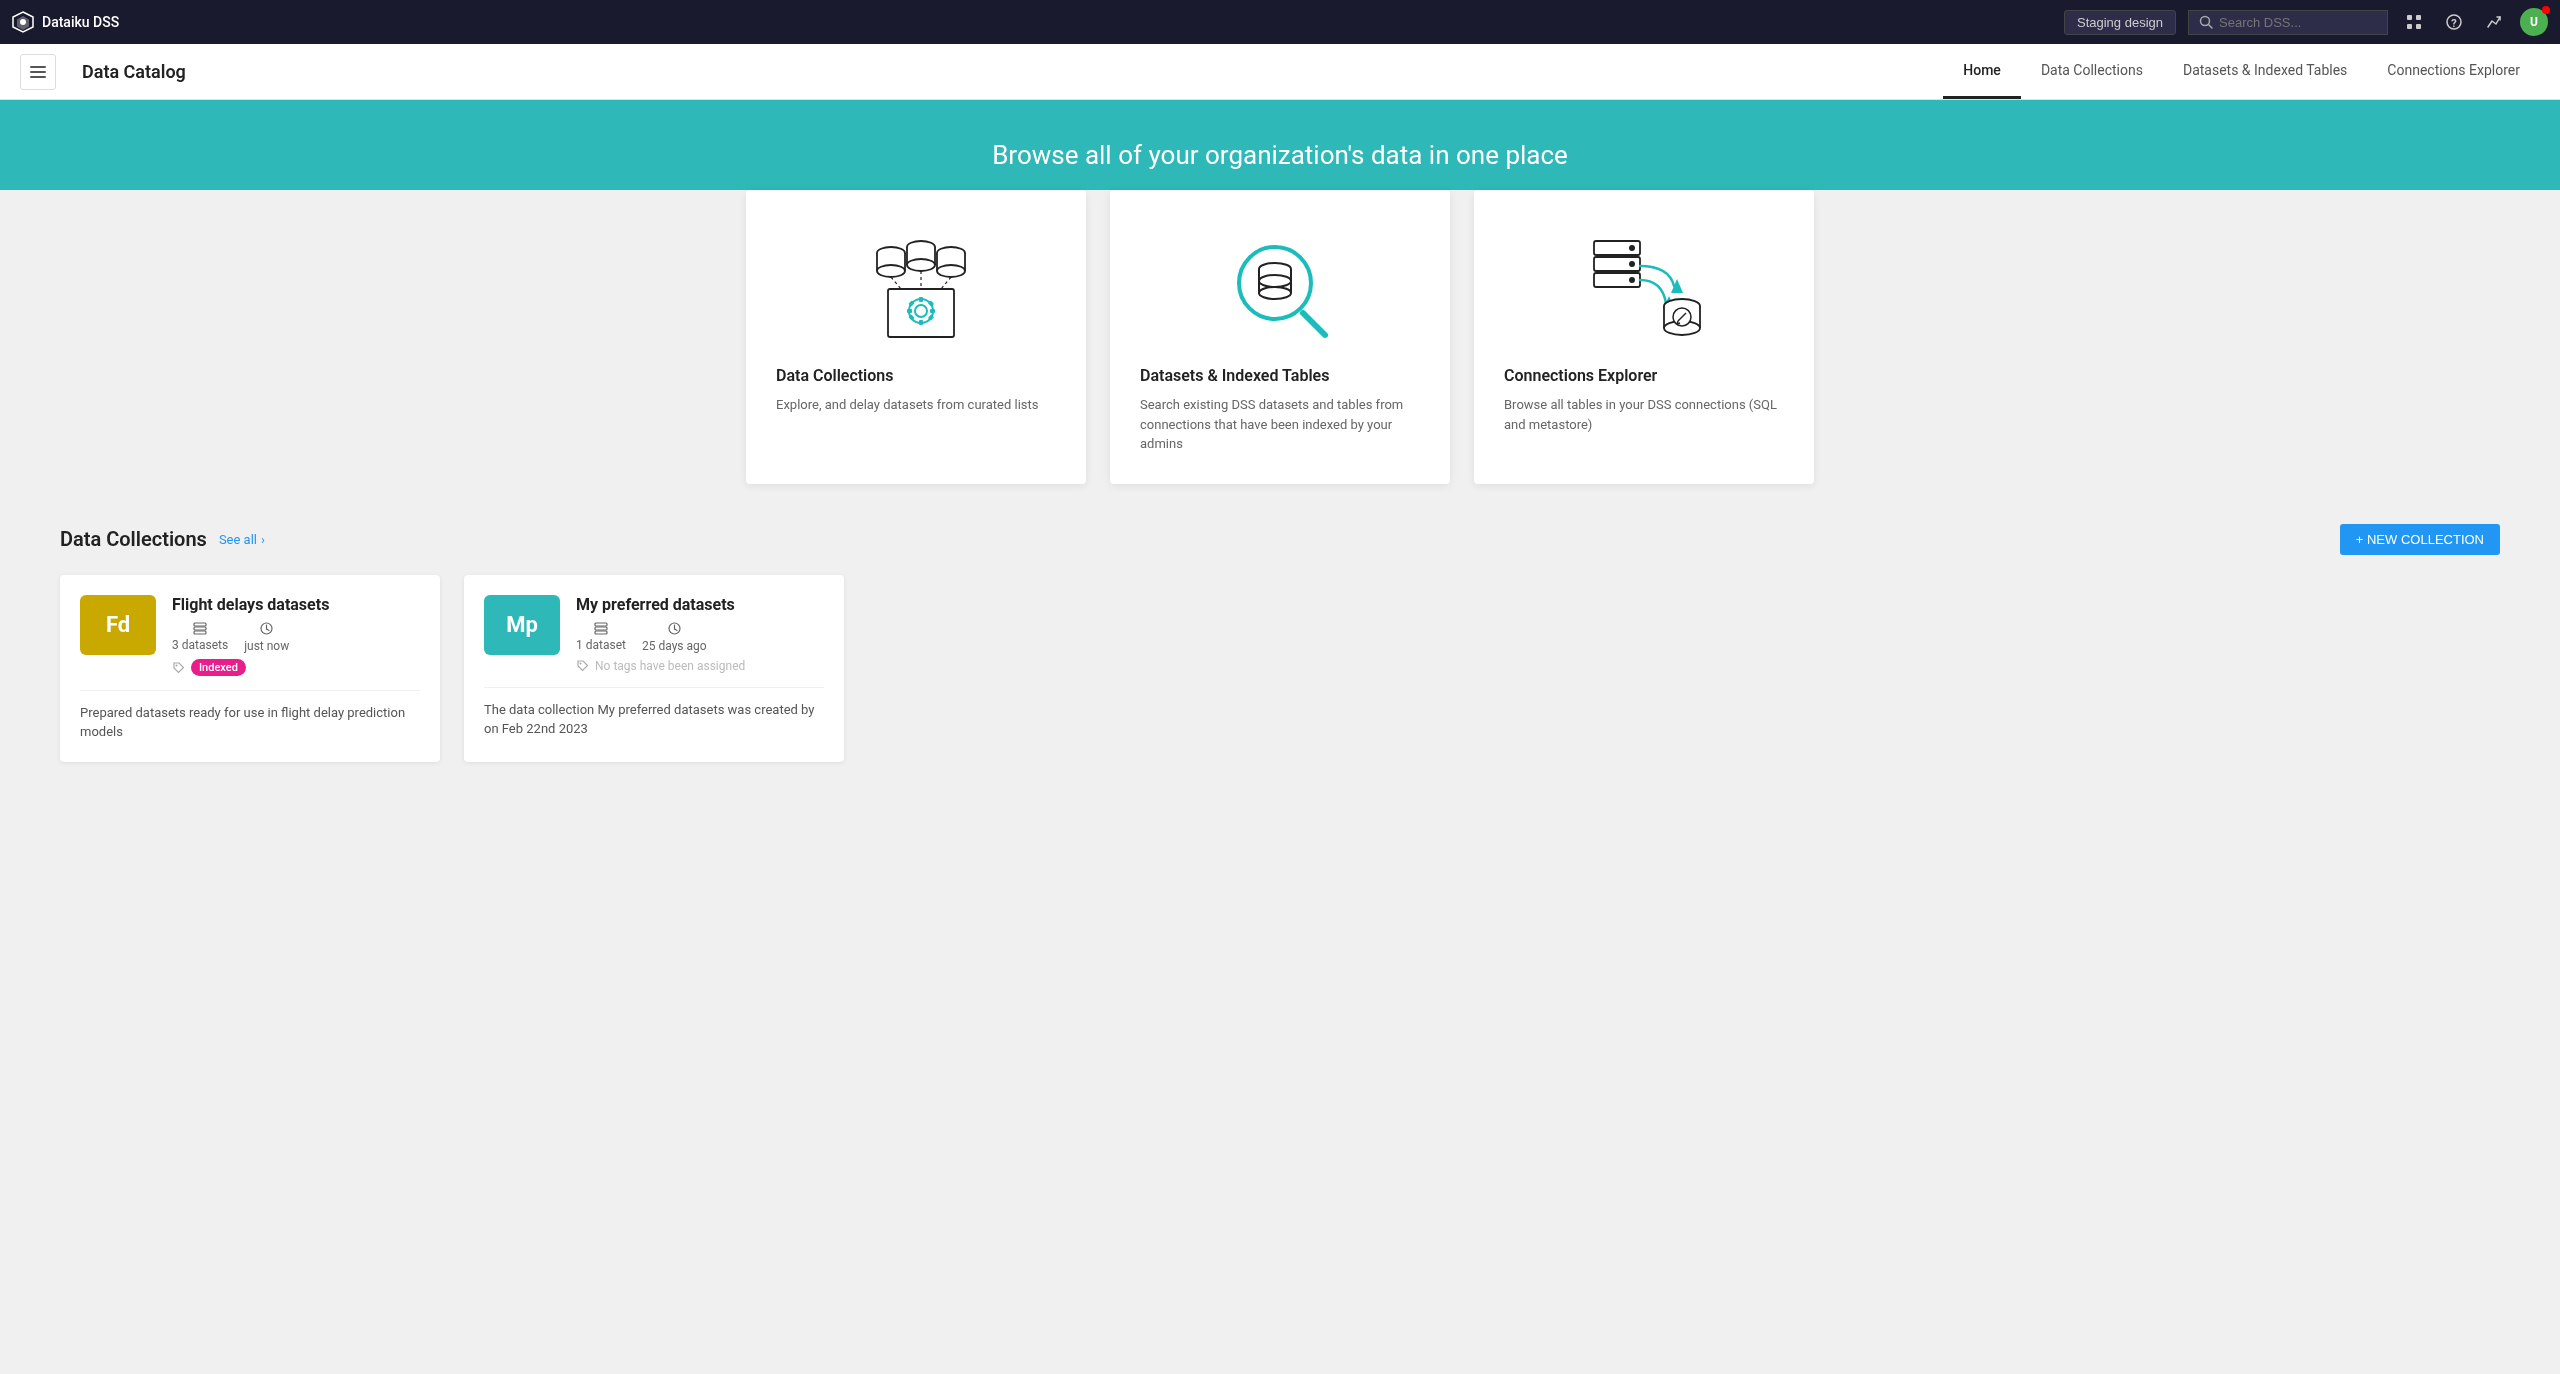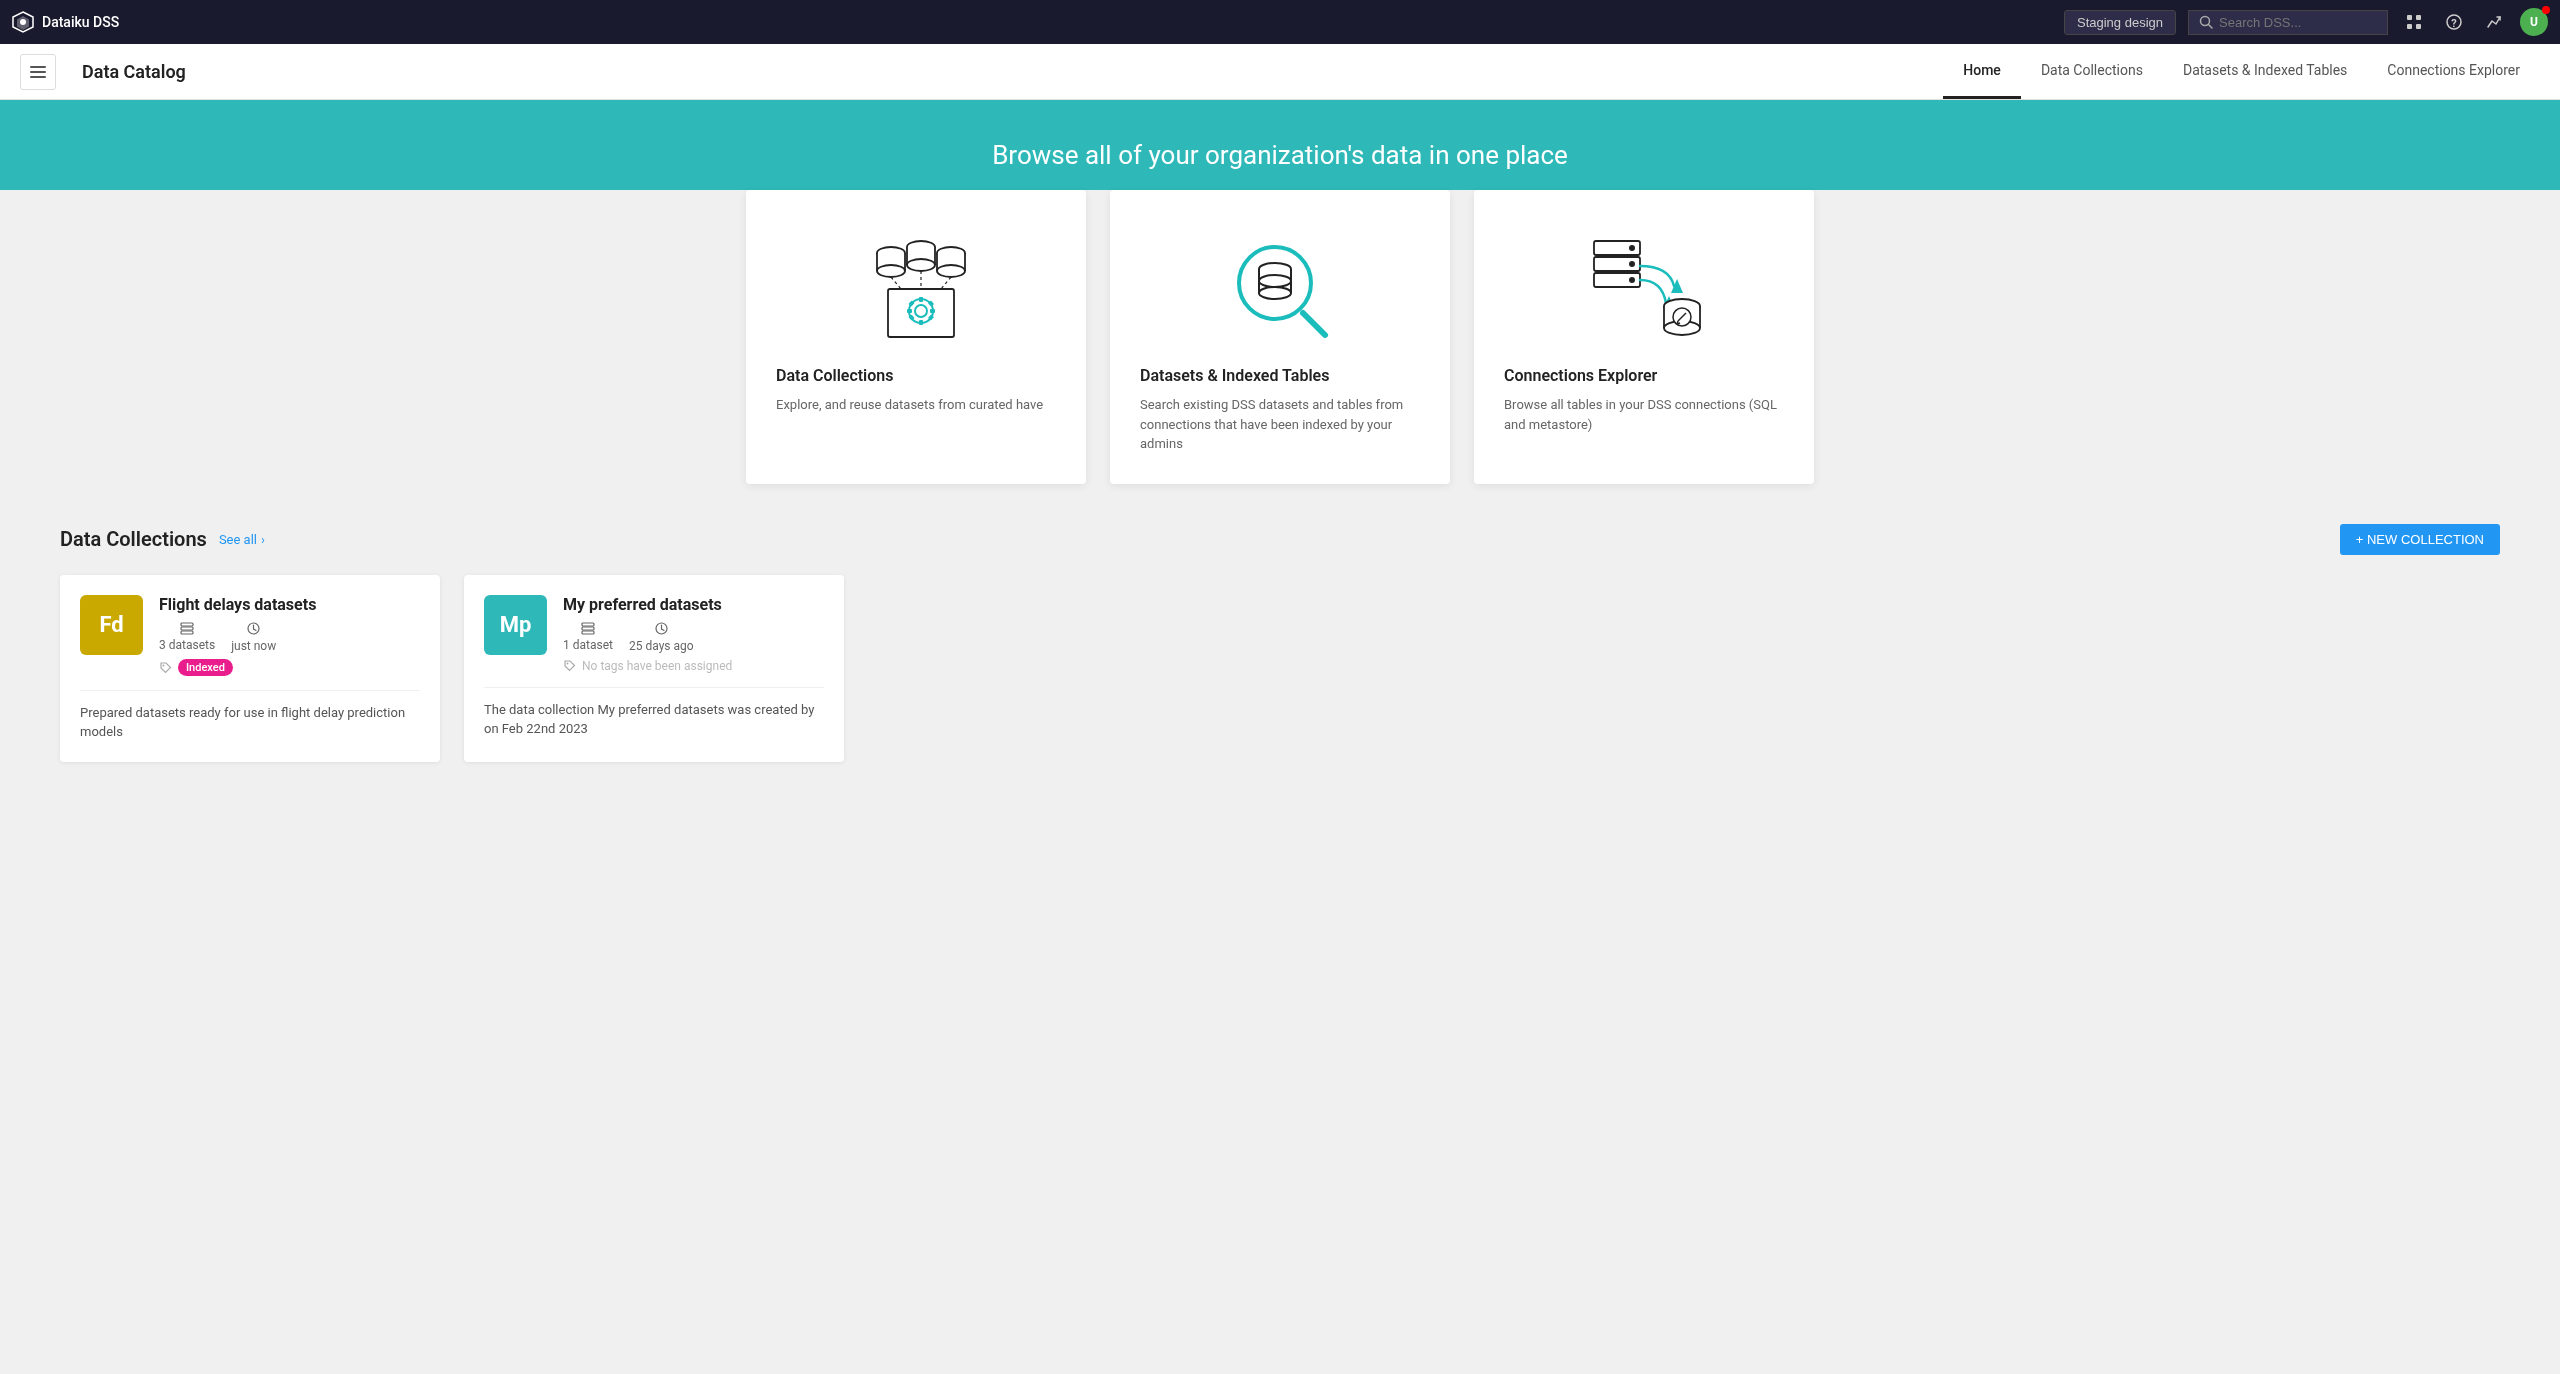--- a/index.html
+++ b/index.html
@@ -243,21 +243,21 @@
       box-shadow: 0 1px 4px rgba(0,0,0,0.08);
       cursor: pointer;
     }
     .dc-card-header {
       display: flex;
       align-items: flex-start;
       gap: 16px;
       margin-bottom: 14px;
     }
     .dc-card-avatar {
-      width: 63px;
+      width: 76px;
       height: 60px;
       border-radius: 6px;
       display: flex;
       align-items: center;
       justify-content: center;
       font-size: 22px;
       font-weight: 700;
       color: white;
       flex-shrink: 0;
     }
@@ -422,21 +422,21 @@
           <rect x="73" y="89" width="4" height="5" rx="1" fill="#1abcbc"></rect>
           <rect x="61" y="78" width="5" height="4" rx="1" fill="#1abcbc"></rect>
           <rect x="84" y="78" width="5" height="4" rx="1" fill="#1abcbc"></rect>
           <rect x="63.5" y="70" width="4" height="5" rx="1" fill="#1abcbc" transform="rotate(45 65.5 72.5)"></rect>
           <rect x="83" y="70" width="4" height="5" rx="1" fill="#1abcbc" transform="rotate(-45 85 72.5)"></rect>
           <rect x="63.5" y="84" width="4" height="5" rx="1" fill="#1abcbc" transform="rotate(-45 65.5 86.5)"></rect>
           <rect x="83" y="84" width="4" height="5" rx="1" fill="#1abcbc" transform="rotate(45 85 86.5)"></rect>
         </svg>
       </div>
       <div class="card-title">Data Collections</div>
-      <div class="card-desc">Explore, and reuse datasets from curated have</div>
+      <div class="card-desc">Explore, and delay datasets from curated lists</div>
     </div>
 
     <div class="card">
       <div class="card-icon">
         <svg width="140" height="110" viewBox="0 0 140 110" fill="none">
 
           <circle cx="65" cy="52" r="36" stroke="#1abcbc" stroke-width="4" fill="white"></circle>
 
           <ellipse cx="65" cy="38" rx="16" ry="6" stroke="#222" stroke-width="2" fill="white"></ellipse>
           <rect x="49" y="38" width="32" height="24" fill="white" stroke="none"></rect>

